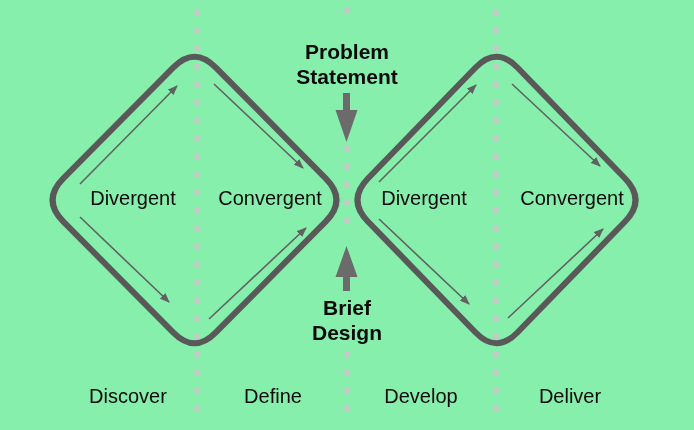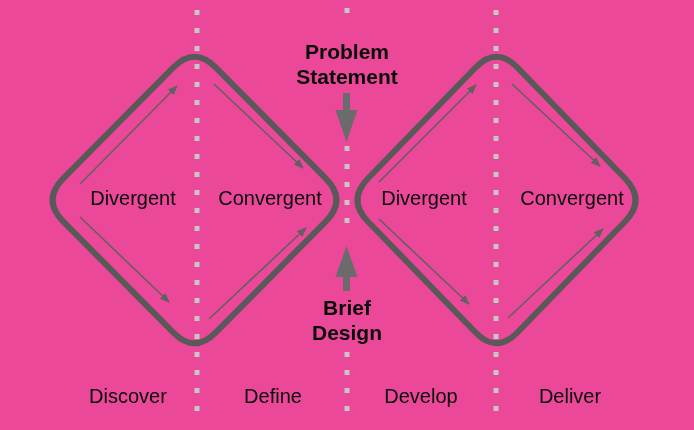--- a/index.html
+++ b/index.html
@@ -1,20 +1,20 @@
 <!DOCTYPE html>
 <html><head>
 <meta charset="utf-8">
 <style>
   html, body { margin: 0; padding: 0; background: #ffffff; }
   .canvas {
     position: relative;
     width: 694px;
     height: 430px;
-    background: #ec4899;
+    background: #86efac;
     font-family: "Liberation Sans", sans-serif;
     overflow: hidden;
   }
   svg text {
     font-family: "Liberation Sans", sans-serif;
     fill: #0a0a0a;
   }
   .label-mid   { font-size: 20px; font-weight: 400; }
   .label-phase { font-size: 20px; font-weight: 400; }
   .label-note  { font-size: 21px; font-weight: 700; }

